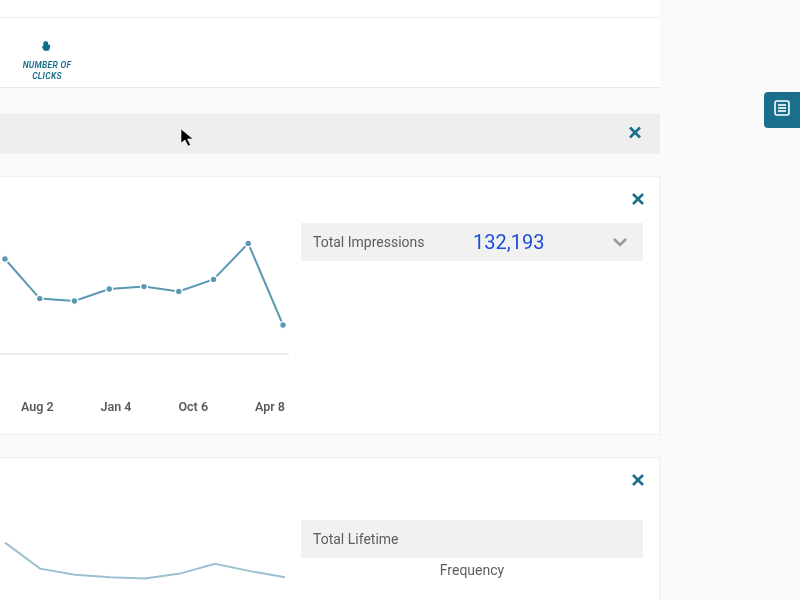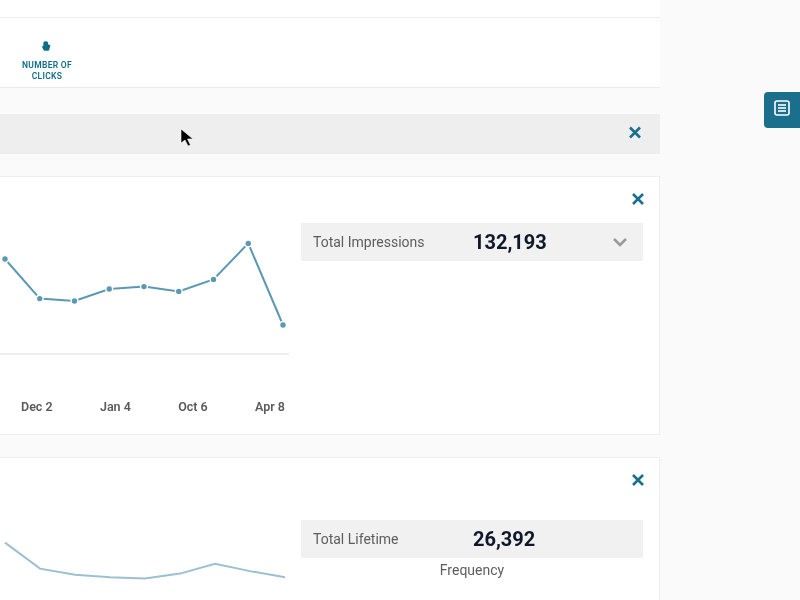--- a/index.html
+++ b/index.html
@@ -42,21 +42,21 @@
     margin-bottom: 4px;
   }
   .tab .lbl {
     font-size: 8.5px;
     line-height: 1.25;
     text-align: center;
     letter-spacing: 0.3px;
     font-weight: 600;
     color: #b8b8b8;
   }
-  .tab.active .lbl { color: #0f6d8a; }
+  .tab.active .lbl { color: #0f6d8a; font-style: italic; }
   .tab svg { fill: #c0c0c0; }
   .tab.active svg { fill: #0f6d8a; }
   .tabsrule {
     border-top: 1px solid #e9e9e9;
     margin-left: 0px;
     width: 720px;
     background:#fff;
     height:1px;
   }
 
@@ -120,22 +120,22 @@
   }
   .stat-row.plain { background: #fff; flex-direction: column; }
   .stat-label {
     flex: 0 0 160px;
     font-size: 14px;
     color: #5d5d5d;
   }
   .stat-value {
     flex: 1;
     font-size: 20px;
-    font-weight: 700;
-    color: #0f172a;
+    font-weight: 400;
+    color: #1d4ed8;
   }
   .chev {
     width: 22px; height: 22px;
     display:flex; align-items:center; justify-content:center;
     cursor:pointer;
   }
 
   .panel2-body {
     display: flex;
     gap: 12px;
@@ -211,21 +211,21 @@
               <circle cx="152.25" cy="66" r="3.4" fill="#5a98b4" stroke="#fff" stroke-width="1.4"></circle>
               <circle cx="187" cy="63.599999999999994" r="3.4" fill="#5a98b4" stroke="#fff" stroke-width="1.4"></circle>
               <circle cx="221.75" cy="68.4" r="3.4" fill="#5a98b4" stroke="#fff" stroke-width="1.4"></circle>
               <circle cx="256.5" cy="56.400000000000006" r="3.4" fill="#5a98b4" stroke="#fff" stroke-width="1.4"></circle>
               <circle cx="291.25" cy="20.4" r="3.4" fill="#5a98b4" stroke="#fff" stroke-width="1.4"></circle>
               <circle cx="326" cy="102" r="3.4" fill="#5a98b4" stroke="#fff" stroke-width="1.4"></circle>
               <line x1="0" x2="332" y1="131" y2="131" stroke="#ddd"></line>
             </svg>
         </div>
         <div class="xaxis">
-          <span>Dec 2</span>
+          <span>Aug 2</span>
           <span>Jan 4</span>
           <span>Oct 6</span>
           <span>Apr 8</span>
         </div>
       </div>
       <div class="stat-table">
         <div class="stat-row">
           <div class="stat-label">Total Impressions</div>
           <div class="stat-value">132,193</div>
           <div class="chev">
@@ -246,21 +246,20 @@
     </span>
     <div class="panel2-body">
       <div class="chart2-wrap">
         <svg id="chart2" width="332" height="70" viewBox="0 0 332 70">
             <polyline points="48,22.6 83,48.64 118,54.84 153,57.32 188,58.56 223,53.6 258,43.68 293,51.12 328,57.32" fill="none" stroke="#9cc0d1" stroke-width="2"></polyline>
           </svg>
       </div>
       <div class="stat-table">
         <div class="stat-row">
           <div class="stat-label">Total Lifetime</div>
-          <div class="stat-value">26,392</div>
         </div>
         <div class="stat-row plain">
           <div class="stat-label">Frequency</div>
           <div class="stat-value">8.30</div>
         </div>
       </div>
     </div>
   </div>
 
 </div>

